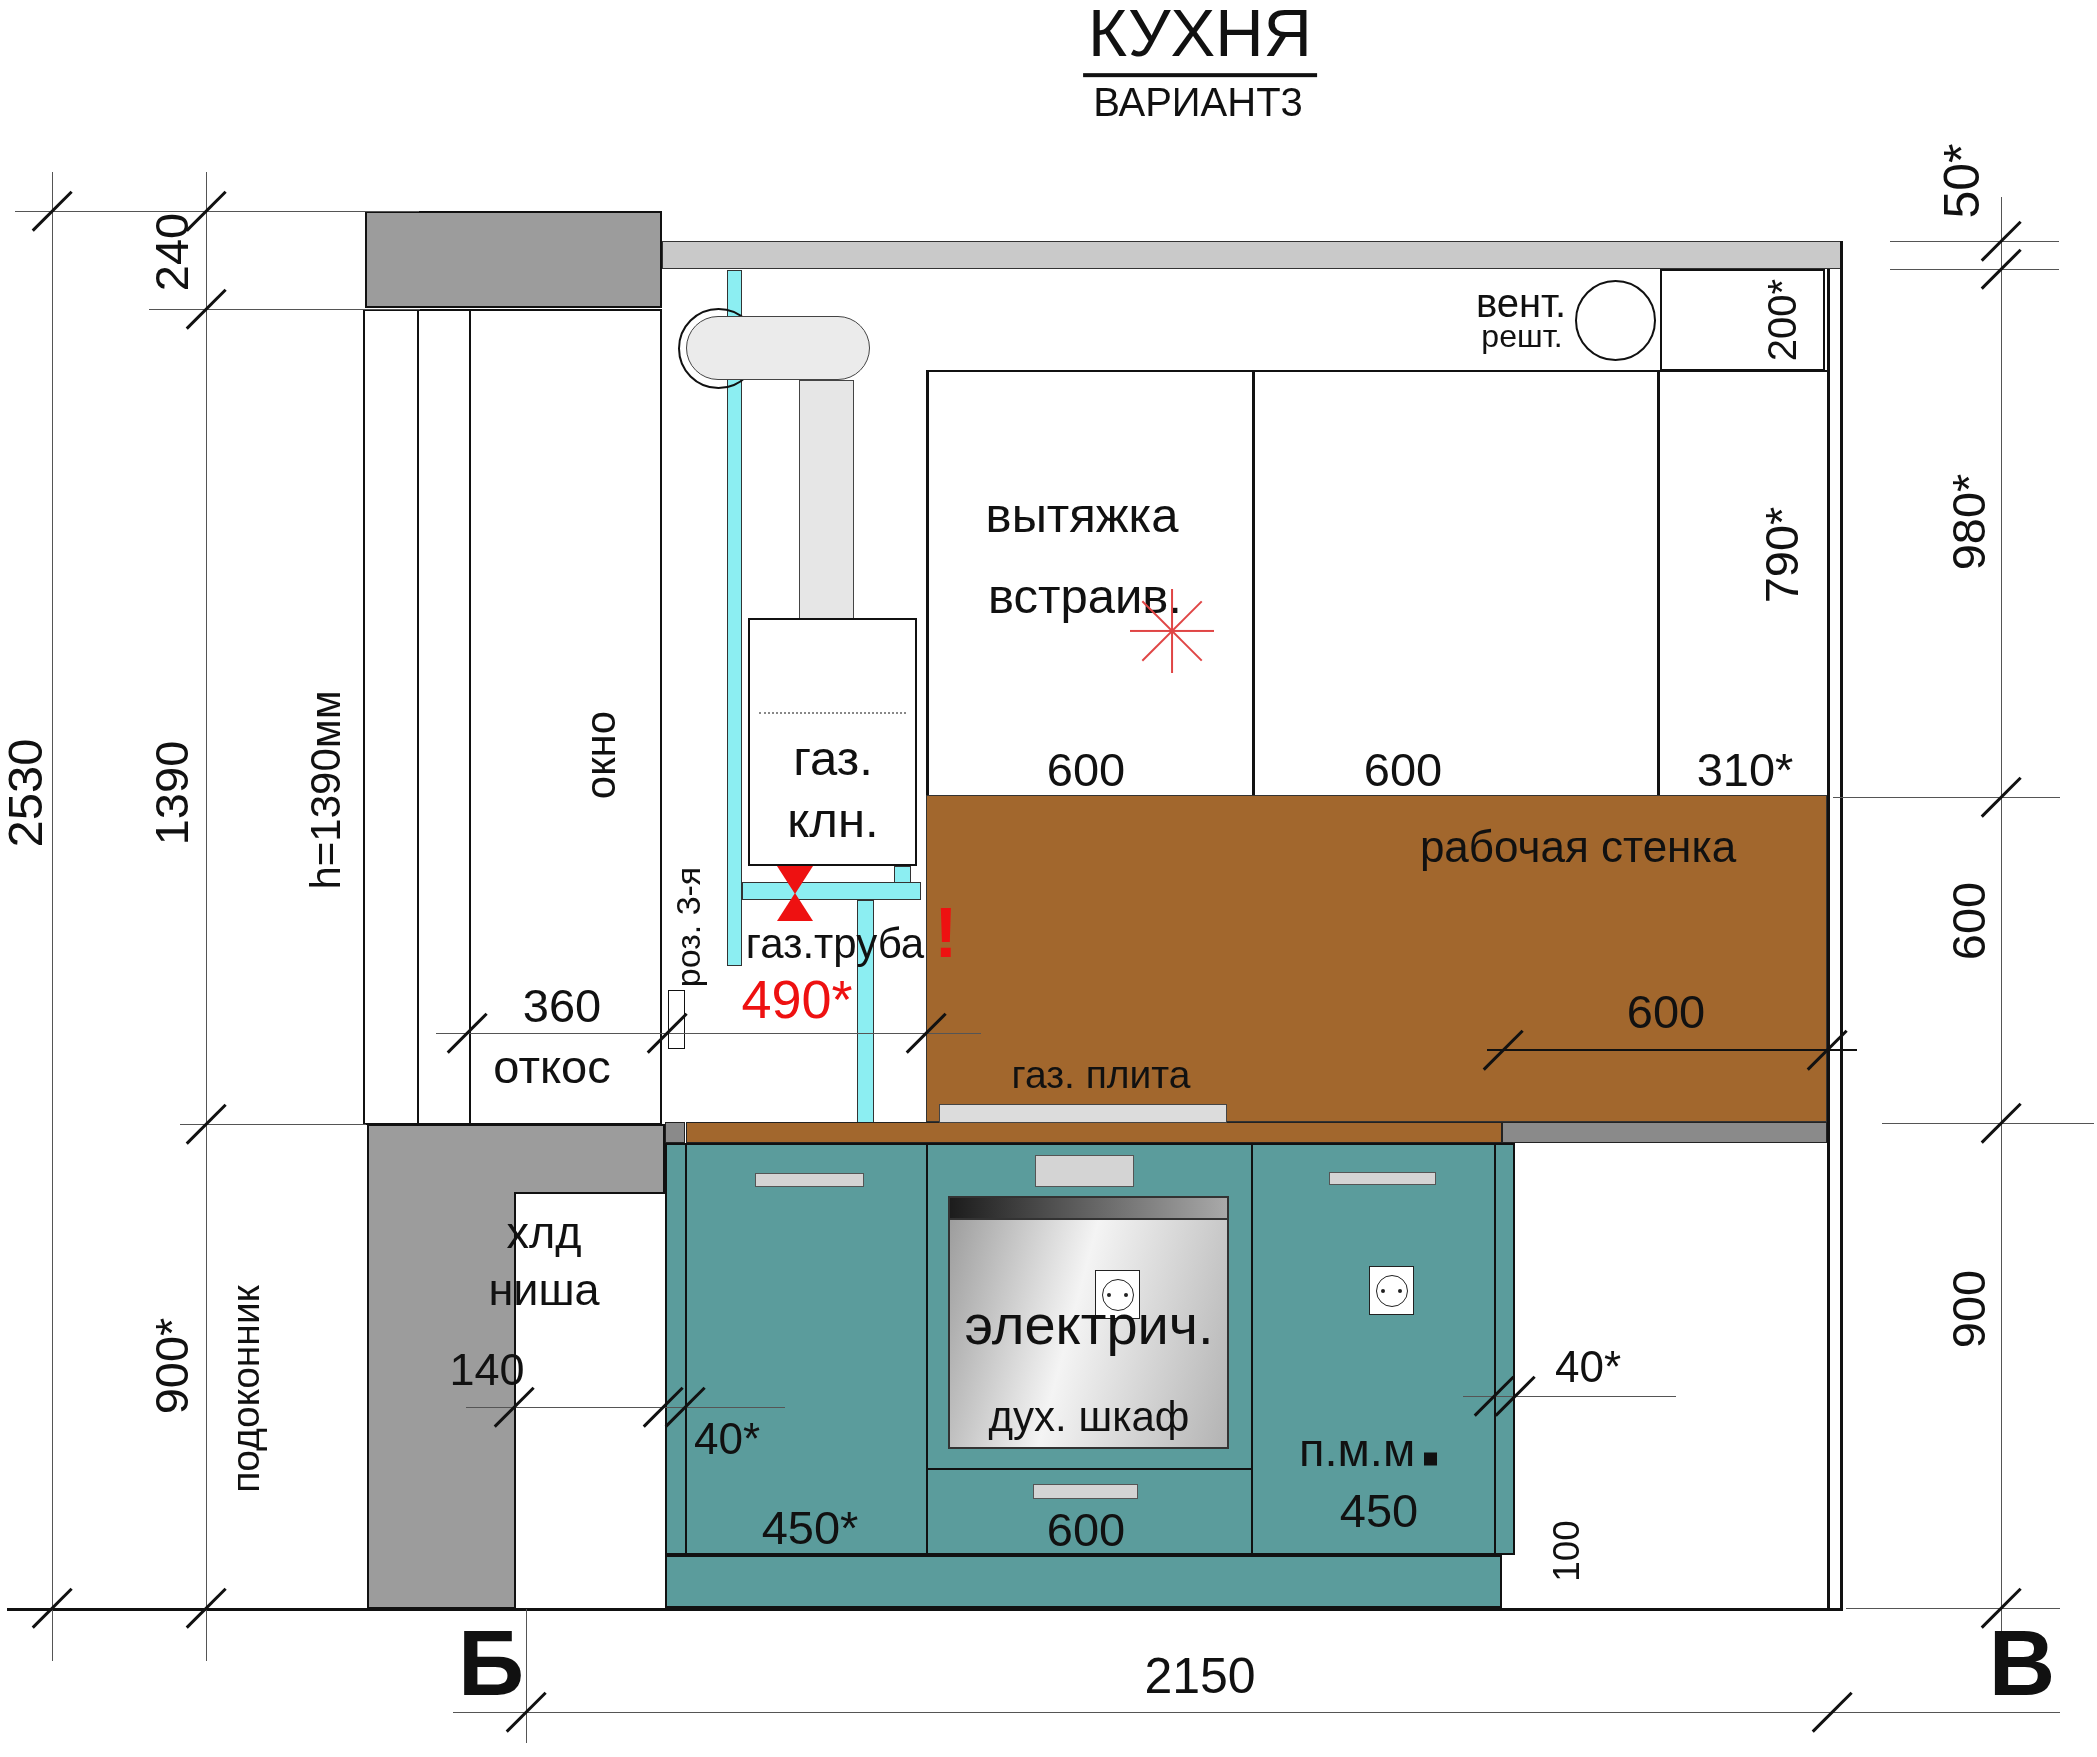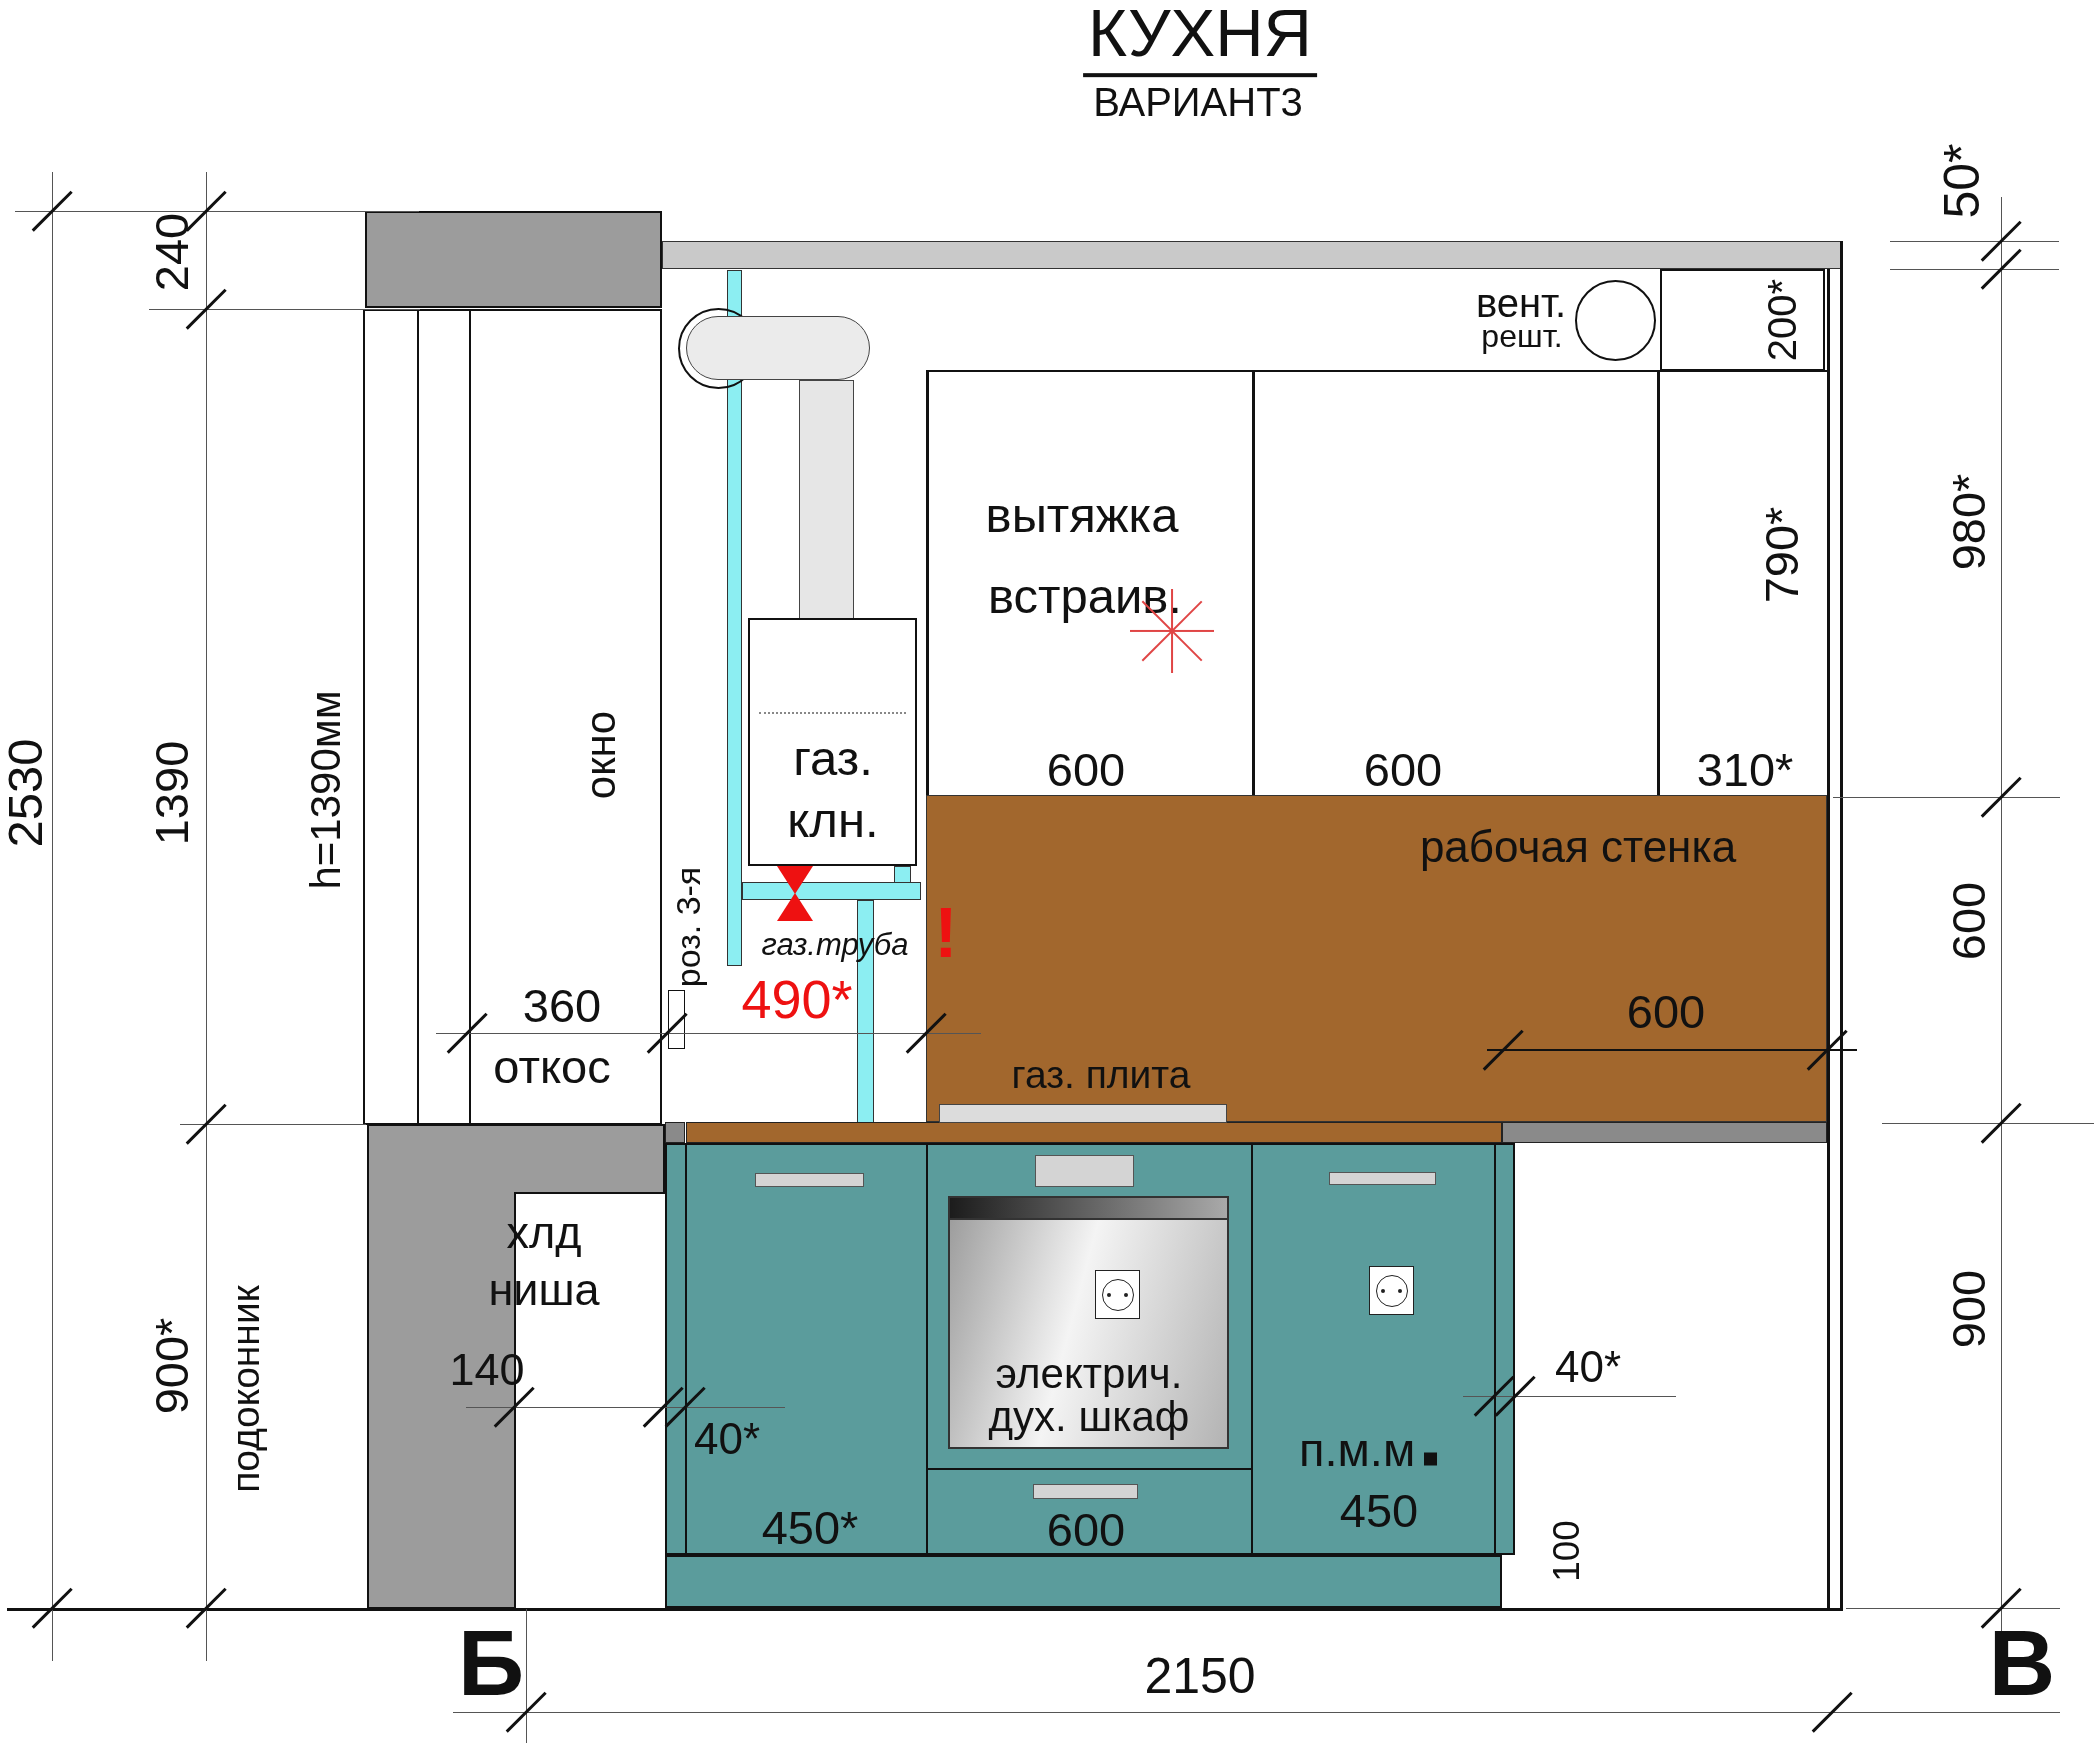--- a/index.html
+++ b/index.html
@@ -85,21 +85,21 @@
   <div class="abs" style="left:759px;top:712px;width:147px;border-top:2.5px dotted #888;"></div>
   <div class="lbl" style="left:833px;top:758px;font-size:49px;">газ.</div>
   <div class="lbl" style="left:833px;top:820px;font-size:49px;">клн.</div>
 
   <div class="fill" style="left:894px;top:866px;width:17px;height:20px;background:#8ceef2;border:0.8px solid #333;"></div>
   <div class="fill" style="left:742px;top:882px;width:179px;height:17.6px;background:#8ceef2;border:0.8px solid #333;"></div>
   <div class="fill" style="left:857px;top:900px;width:17px;height:223px;background:#8ceef2;border:0.8px solid #333;"></div>
 
   <div class="abs" style="left:777px;top:866px;width:0;height:0;border-left:18.5px solid transparent;border-right:18.5px solid transparent;border-top:28px solid #ee1111;"></div>
   <div class="abs" style="left:777px;top:893px;width:0;height:0;border-left:18.5px solid transparent;border-right:18.5px solid transparent;border-bottom:28px solid #ee1111;"></div>
-  <div class="lbl" style="left:835px;top:944px;font-size:31px;font-style:italic;">газ.труба</div>
+  <div class="lbl" style="left:835px;top:944px;font-size:42px;">газ.труба</div>
   <div class="lbl red" style="left:797px;top:999px;font-size:54px;">490*</div>
   <div class="lbl rot" style="left:688px;top:927px;font-size:34px;">роз. 3-я</div>
   <div class="fill" style="left:668px;top:990px;width:17px;height:59px;background:#fff;border:1.7px solid #111;"></div>
 
   <div class="fill" style="left:926px;top:795px;width:901px;height:327px;background:#a2672d;border:0.8px solid #333;"></div>
   <div class="lbl" style="left:1578px;top:847px;font-size:44px;">рабочая стенка</div>
   <div class="lbl red" style="left:946px;top:933px;font-size:70px;font-weight:bold;">!</div>
   <div class="hline" style="left:1487px;top:1049px;width:370px;background:#111;"></div>
   <div class="tk" style="left:1503px;top:1050px;"></div>
     <div class="tk" style="left:1827px;top:1050px;"></div>
@@ -122,21 +122,21 @@
   <div class="lbl" style="left:810px;top:1527px;font-size:47px;">450*</div>
 
   <div class="handle" style="left:1035px;top:1155px;width:99px;height:32px;"></div>
   <div class="fill" style="left:948px;top:1196px;width:281px;height:253px;border:2.1px solid #333;background:linear-gradient(105deg,#9a9a9a 0%,#f4f4f4 45%,#b3b3b3 100%);"></div>
   <div class="fill" style="left:948px;top:1196px;width:281px;height:23.5px;background:linear-gradient(90deg,#1c1c1c,#a9a9a9);border:2.1px solid #333;"></div>
   <div class="socket" style="left:1095px;top:1270px;">
     <div class="c"></div>
       <div class="d" style="left:11px;"></div>
       <div class="d" style="right:11px;"></div>
   </div>
-  <div class="lbl" style="left:1089px;top:1374px;font-size:42px;">электрич.</div>
+  <div class="lbl" style="left:1089px;top:1325px;font-size:56px;">электрич.</div>
   <div class="lbl" style="left:1089px;top:1417px;font-size:42px;">дух. шкаф</div>
   <div class="hline" style="left:926px;top:1468px;width:325px;background:#111;"></div>
   <div class="handle" style="left:1033px;top:1484px;width:105px;height:15px;"></div>
   <div class="lbl" style="left:1086px;top:1529px;font-size:47px;">600</div>
 
   <div class="handle" style="left:1329px;top:1172px;width:107px;height:13.4px;"></div>
   <div class="socket" style="left:1369px;top:1266px;">
     <div class="c"></div>
       <div class="d" style="left:11px;"></div>
       <div class="d" style="right:11px;"></div>

